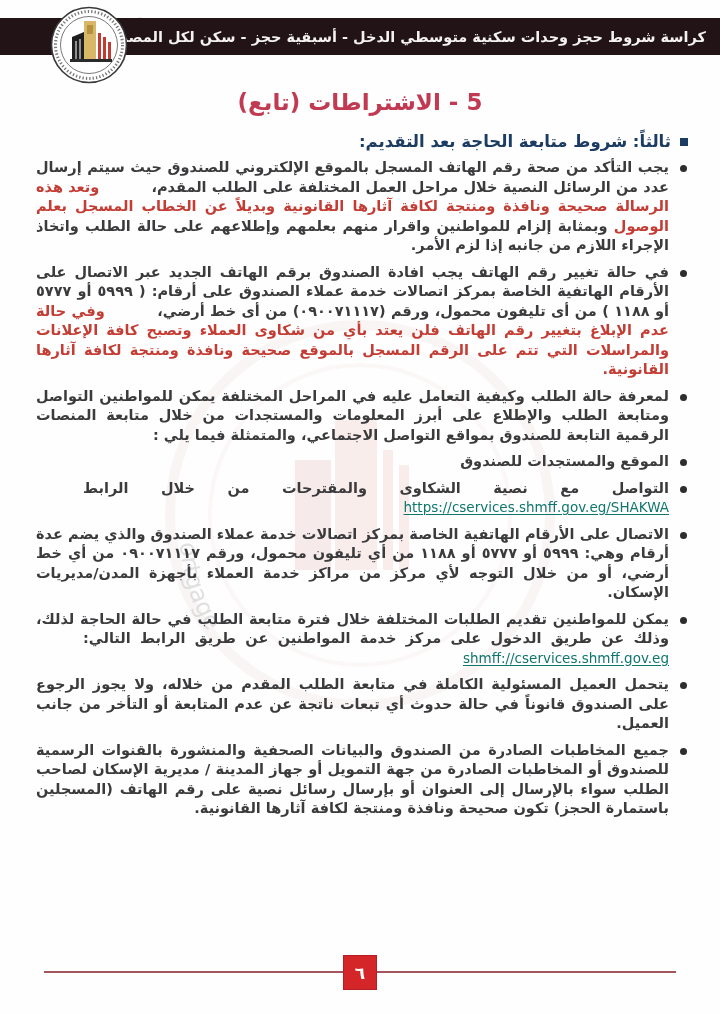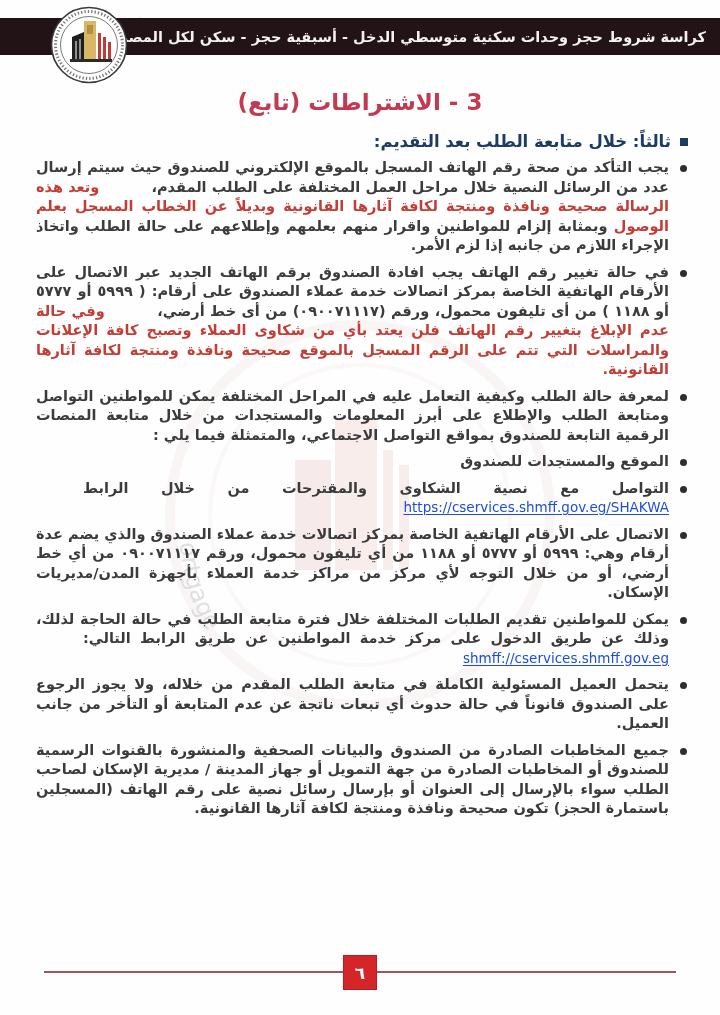--- a/index.html
+++ b/index.html
@@ -17,21 +17,21 @@
   .doc-title{position:absolute;top:89px;left:0;right:0;text-align:center;color:#c13a52;font-size:23px;font-weight:700;letter-spacing:0;z-index:1;}
   
   .content{position:absolute;top:132px;right:30px;left:36px;z-index:1;}
   .section-heading{display:flex;align-items:center;gap:9px;margin:0 2px 7px 0;color:#1c3c64;font-size:16.5px;font-weight:700;}
   .square-bullet{width:8px;height:8px;background:#1c3c64;flex:0 0 auto;}
   .bullet{position:relative;padding-right:21px;margin-bottom:7px;}
   .bullet .dot{position:absolute;right:3px;top:7px;width:7px;height:7px;border-radius:50%;background:#2d2d2f;}
   .bullet p{margin:0;font-size:14.5px;line-height:19.5px;font-weight:700;color:#3b3b3d;text-align:justify;}
   .seg-red{color:#c43d35;}
   .seg-normal{color:#3b3b3d;margin-left:47px;}
-  a.seg-link{color:#1d4ed8;font-weight:400;font-size:13.5px;direction:ltr;unicode-bidi:embed;text-decoration:underline;text-underline-offset:2px;margin-top:16px;}
+  a.seg-link{color:#0f766e;font-weight:400;font-size:13.5px;direction:ltr;unicode-bidi:embed;text-decoration:underline;text-underline-offset:2px;margin-top:16px;}
   
   .watermark{position:absolute;top:300px;left:125px;width:470px;height:470px;z-index:0;opacity:.55;pointer-events:none;}
   
   .footer-line{position:absolute;top:971px;left:44px;right:44px;height:2px;background:#a3555c;z-index:1;}
   .page-badge{position:absolute;top:955px;left:343px;width:34px;height:35px;background:#d42529;color:#fff;
     display:flex;align-items:center;justify-content:center;font-size:17px;font-weight:700;z-index:2;box-shadow:0 0 0 1px #b51e22 inset;}
 </style>
 </head>
 <body>
 
@@ -73,26 +73,26 @@
         <rect x="25" y="35" width="2" height="18" fill="#ffffff" opacity="0.5"></rect>
         <rect x="29" y="33" width="2" height="20" fill="#ffffff" opacity="0.5"></rect>
         <rect x="48" y="27" width="3" height="26" fill="#c23b33"></rect>
         <rect x="53" y="31" width="3" height="22" fill="#c23b33"></rect>
         <rect x="58" y="36" width="3" height="17" fill="#c23b33"></rect>
         <rect x="20" y="53" width="42" height="3" fill="#2a2a2a"></rect>
       </g>
     </svg>
   </div>
 
-  <div class="doc-title">3 - الاشتراطات (تابع)</div>
+  <div class="doc-title">5 - الاشتراطات (تابع)</div>
 
   <div class="content">
     <div class="section-heading">
       <span class="square-bullet"></span>
-      <span>ثالثاً: خلال متابعة الطلب بعد التقديم:</span>
+      <span>ثالثاً: شروط متابعة الحاجة بعد التقديم:</span>
     </div>
     <div>
         <div class="bullet">
           <span class="dot"></span>
           <p><span class="seg-normal">يجب التأكد من صحة رقم الهاتف المسجل بالموقع الإلكتروني للصندوق حيث سيتم إرسال عدد من الرسائل النصية خلال مراحل العمل المختلفة على الطلب المقدم، </span><span class="seg-red">وتعد هذه الرسالة صحيحة ونافذة ومنتجة لكافة آثارها القانونية وبديلاً عن الخطاب المسجل بعلم الوصول </span><span class="seg-normal">وبمثابة إلزام للمواطنين واقرار منهم بعلمهم وإطلاعهم  على حالة الطلب واتخاذ الإجراء اللازم من جانبه إذا لزم الأمر.</span></p>
         </div>
         <div class="bullet">
           <span class="dot"></span>
           <p><span class="seg-normal">في حالة تغيير رقم الهاتف يجب افادة الصندوق برقم الهاتف الجديد عبر الاتصال على الأرقام الهاتفية الخاصة بمركز اتصالات خدمة عملاء الصندوق على أرقام: ( ٥٩٩٩ أو ٥٧٧٧ أو ١١٨٨ ) من أى تليفون محمول، ورقم (٠٩٠٠٧١١١٧) من أى خط أرضي، </span><span class="seg-red">وفي حالة عدم الإبلاغ بتغيير رقم الهاتف فلن يعتد بأي من شكاوى العملاء وتصبح كافة الإعلانات والمراسلات التي تتم على الرقم المسجل بالموقع صحيحة ونافذة ومنتجة لكافة آثارها القانونية.</span></p>
         </div>

